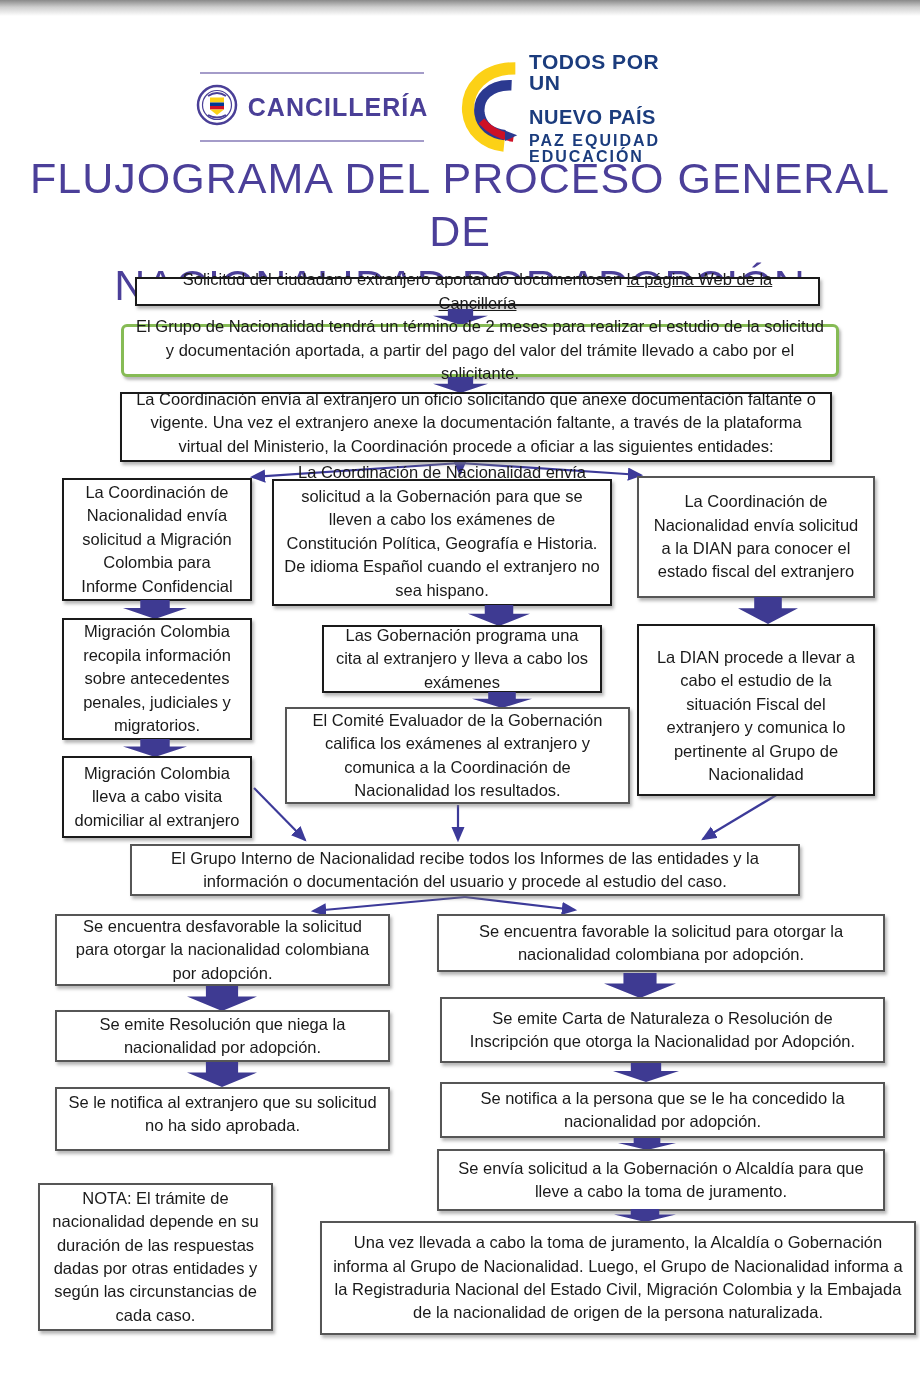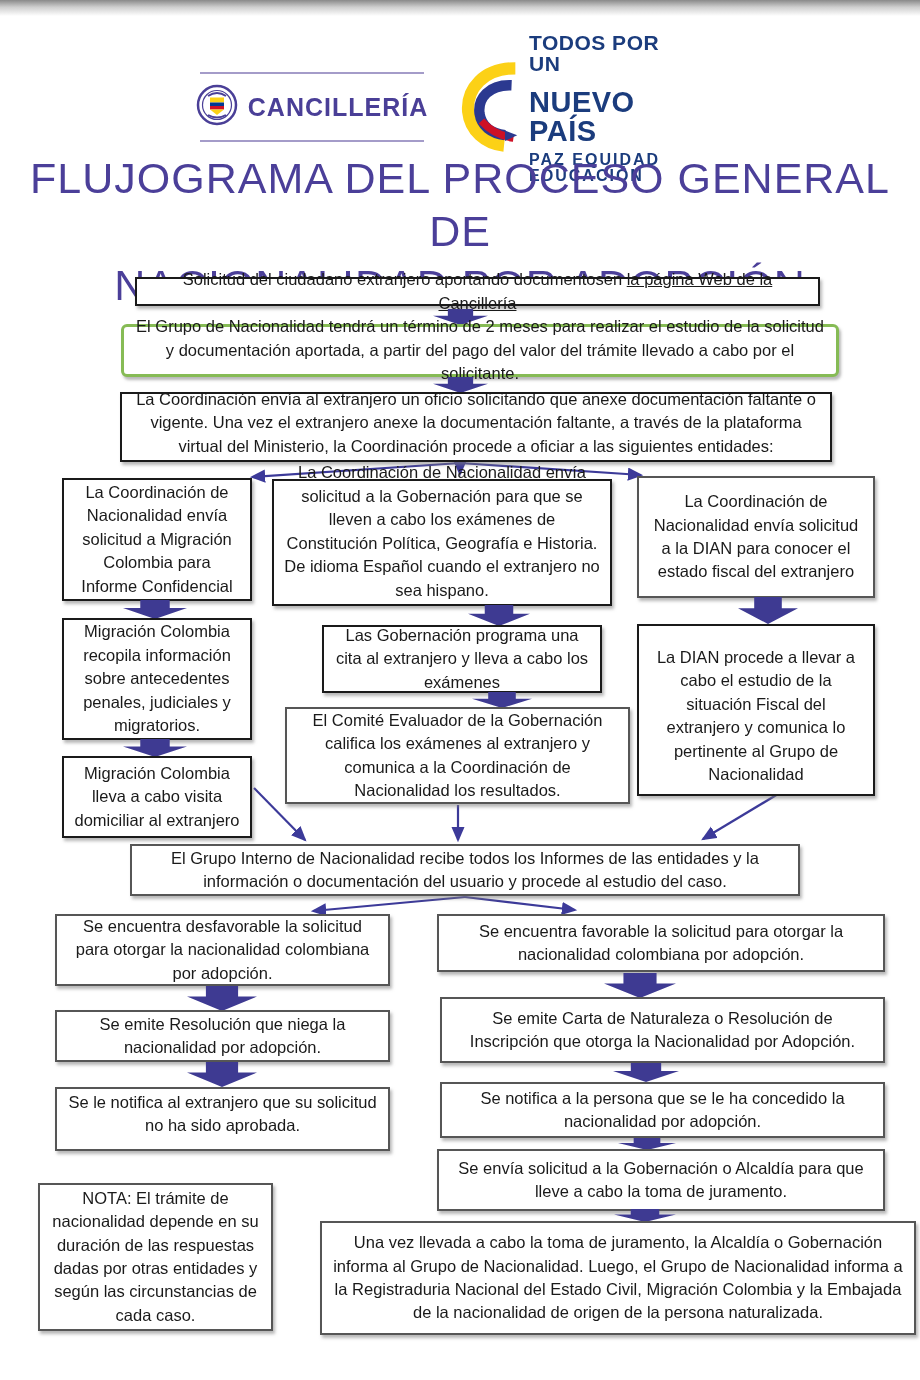--- a/index.html
+++ b/index.html
@@ -9,21 +9,21 @@
         background:linear-gradient(#8a8a8a, #cfcfcf 45%, #ffffff 100%);}
   
   .header{position:absolute;top:58px;left:0;width:920px;height:100px;}
   .canc-logo{position:absolute;left:200px;top:14px;width:224px;height:66px;
         border-top:2px solid #a49cc9;border-bottom:2px solid #a49cc9;
         display:flex;align-items:center;justify-content:center;gap:10px;}
   .canc-text{color:#4a3f97;font-size:25px;font-weight:bold;letter-spacing:1px;}
   .brand{position:absolute;left:455px;top:0px;width:230px;height:100px;display:flex;align-items:center;gap:8px;}
   .brand-txt{display:flex;flex-direction:column;line-height:1;}
   .brand-l1{color:#1b3c7d;font-size:21px;font-weight:bold;letter-spacing:0.5px;}
-  .brand-l2{color:#1b3c7d;font-size:29px;font-weight:bold;letter-spacing:0.5px;margin-top:14px;}
+  .brand-l2{color:#1b3c7d;font-size:20px;font-weight:bold;letter-spacing:0.5px;margin-top:14px;}
   .brand-tag{color:#1b3c7d;font-size:16px;font-weight:bold;letter-spacing:2px;margin-top:6px;}
   
   .title{position:absolute;top:152px;left:0;width:920px;text-align:center;
         color:#4b3f99;font-size:43px;line-height:1.24;letter-spacing:1px;font-weight:400;}
   
   .fbox{position:absolute;background:#fff;border:2px solid #1a1a1a;box-sizing:border-box;
         display:flex;align-items:center;justify-content:center;text-align:center;
         font-size:16.5px;line-height:1.42;padding:2px 10px;
         box-shadow:2px 3px 3px rgba(125,125,125,0.55);}
   .fbox.gray{border-color:#565656;}

